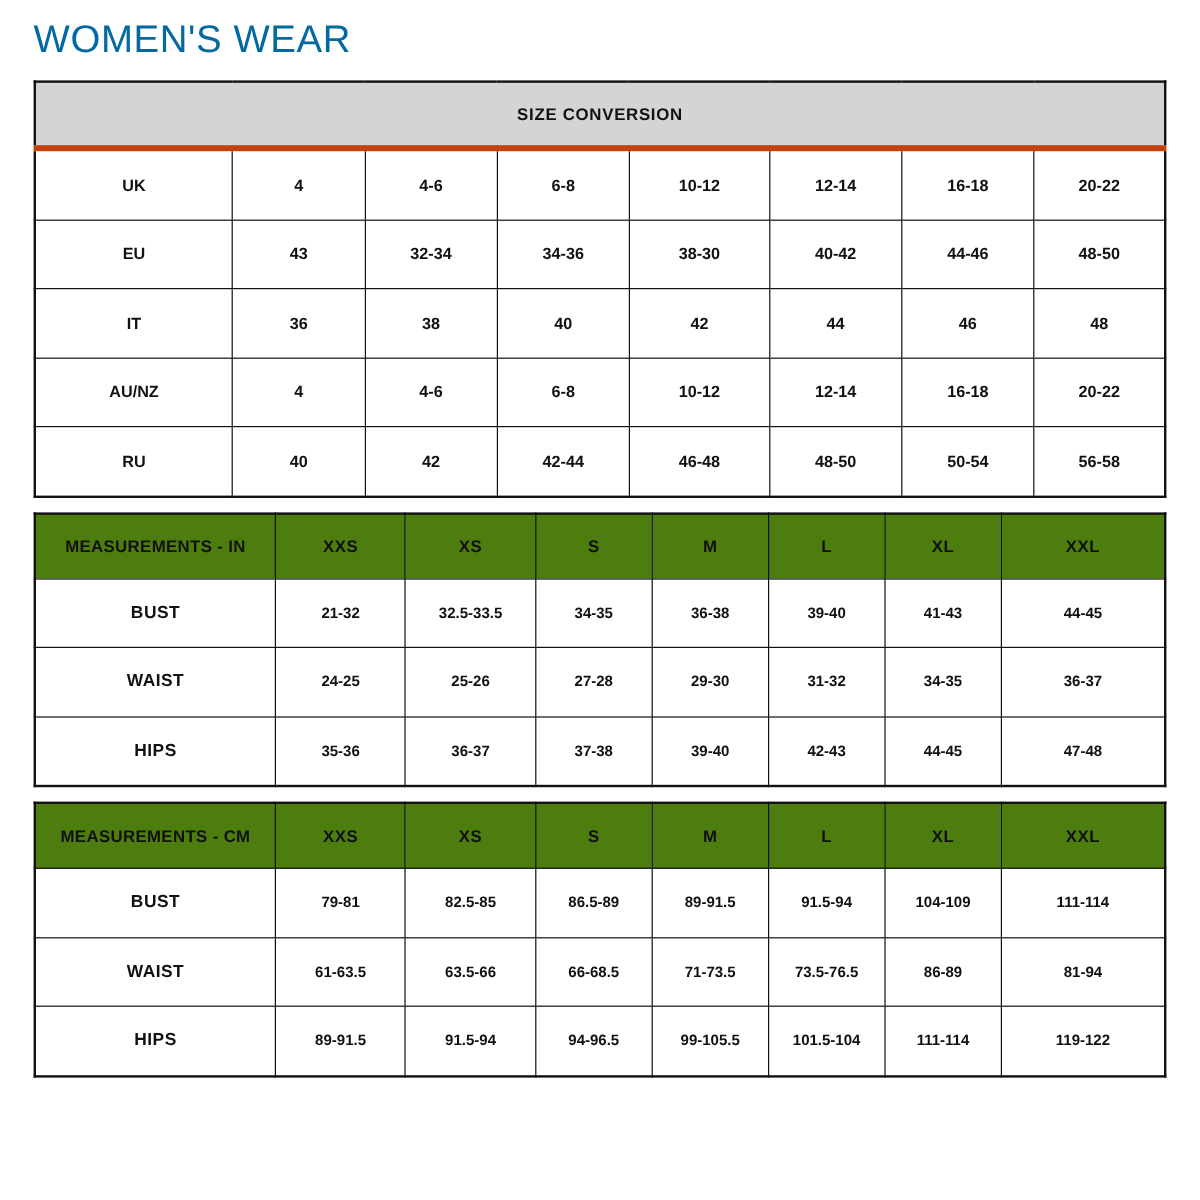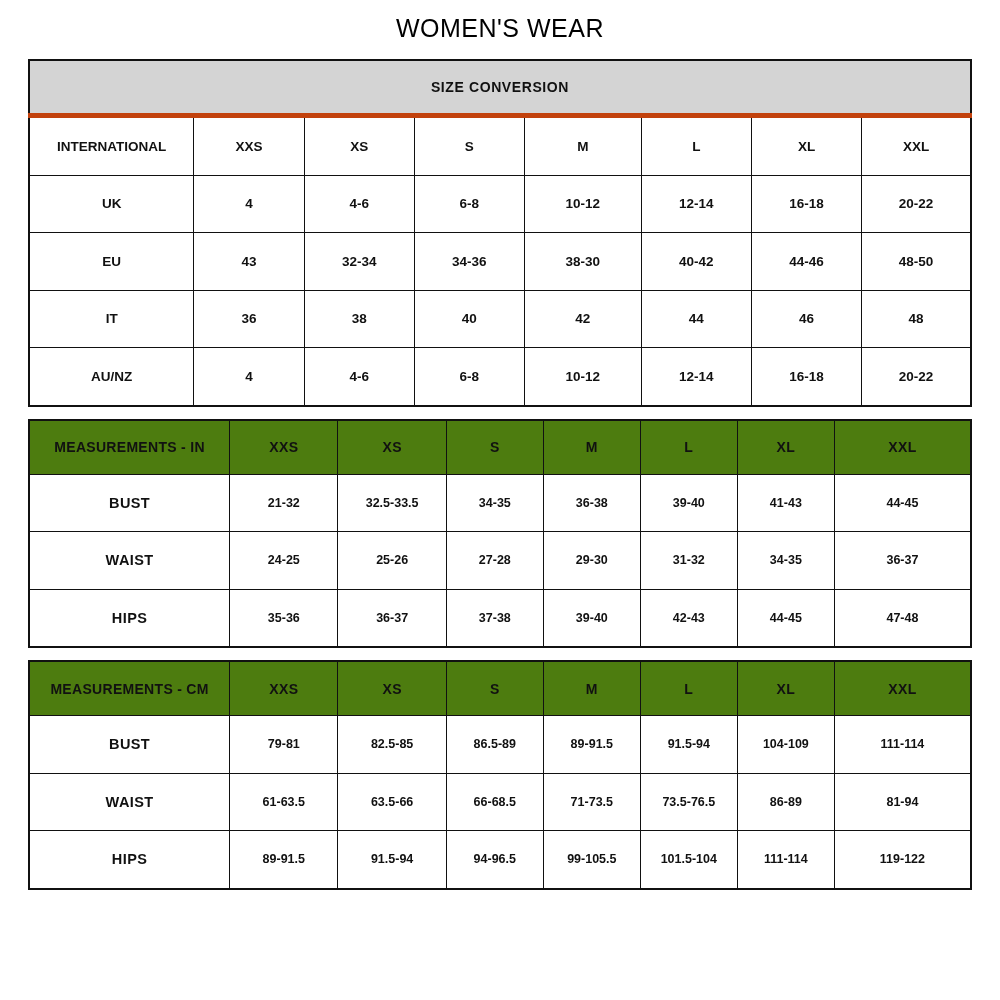--- a/index.html
+++ b/index.html
@@ -15,27 +15,26 @@
     -webkit-font-smoothing: antialiased;
   }
   .page {
     width: 1000px;
     height: 1000px;
     box-sizing: border-box;
     padding: 0 28px;
     position: relative;
   }
   .page-title {
-    text-align: center;
-    font-size: 25px;
+    font-size: 32px;
     font-weight: 400;
     letter-spacing: 0.5px;
     margin: 0;
     padding: 14px 0 16px 0;
-    color: #000000;
+    color: #0369a1;
   }
 
   table {
     border-collapse: collapse;
     width: 100%;
     table-layout: fixed;
   }
   table.block {
     border: 2px solid #111;
   }
@@ -103,30 +102,20 @@
         <col style="width:11.7%">
       <col style="width:12.4%">
         <col style="width:11.7%">
         <col style="width:11.7%">
         <col style="width:11.6%">
     </colgroup>
     <tbody>
       <tr>
         <td class="banner" colspan="8">SIZE CONVERSION</td>
       </tr>
-      <tr class="row">
-        <td class="label">INTERNATIONAL</td>
-        <td>XXS</td>
-        <td>XS</td>
-        <td>S</td>
-        <td>M</td>
-        <td>L</td>
-        <td>XL</td>
-        <td>XXL</td>
-      </tr>
 
       <tr class="row">
         <td class="label">UK</td>
         <td>4</td>
         <td>4-6</td>
         <td>6-8</td>
         <td>10-12</td>
         <td>12-14</td>
         <td>16-18</td>
         <td>20-22</td>
@@ -154,20 +143,30 @@
       <tr class="row">
         <td class="label">AU/NZ</td>
         <td>4</td>
         <td>4-6</td>
         <td>6-8</td>
         <td>10-12</td>
         <td>12-14</td>
         <td>16-18</td>
         <td>20-22</td>
       </tr>
+      <tr class="row">
+        <td class="label">RU</td>
+        <td>40</td>
+        <td>42</td>
+        <td>42-44</td>
+        <td>46-48</td>
+        <td>48-50</td>
+        <td>50-54</td>
+        <td>56-58</td>
+      </tr>
     </tbody>
   </table>
 
   <table class="block meas">
     <colgroup>
       <col style="width:21.3%">
         <col style="width:11.5%">
         <col style="width:11.5%">
         <col style="width:10.3%">
       <col style="width:10.3%">

